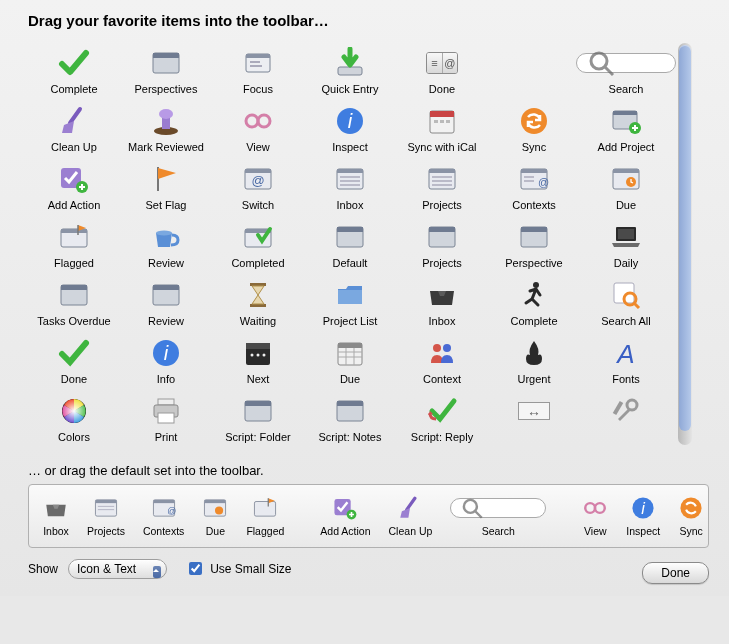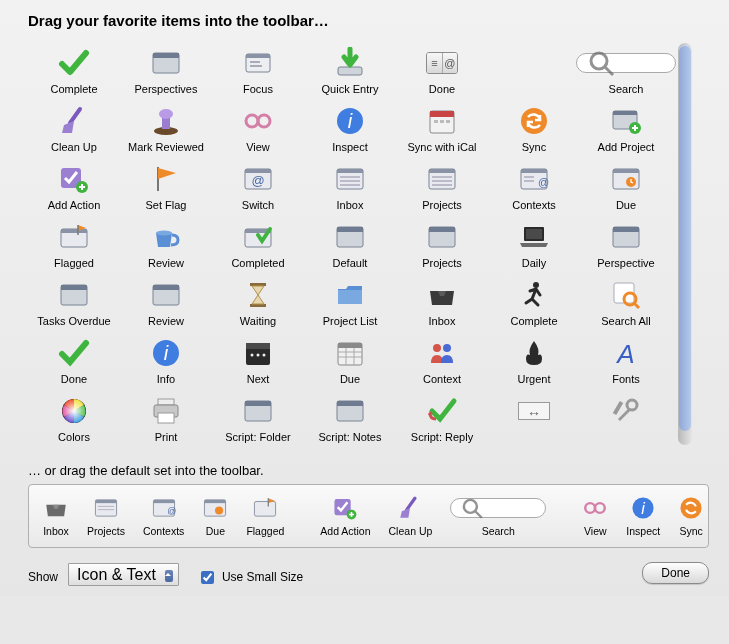--- a/index.html
+++ b/index.html
@@ -13,23 +13,23 @@
 .ic svg{width:32px;height:32px}
 .lbl{font-size:11px;text-align:center;white-space:nowrap}
 .vscroll{width:14px;background:linear-gradient(to right,#b8b8b8,#e5e5e5);border-radius:7px;align-self:stretch;position:relative;margin-top:4px;margin-bottom:4px}
 .vthumb{position:absolute;left:1px;right:1px;top:2px;height:96%;background:linear-gradient(to right,#8fa8d6,#b5c9ea);border-radius:6px;box-shadow:inset 0 1px 0 rgba(255,255,255,.4)}
 .instr2{font-weight:normal;font-size:13px;margin:14px 0 6px 0}
 .default-row{border:1px solid #b0b0b0;border-radius:4px;background:linear-gradient(to bottom,#fafafa,#e9e9e9);padding:10px 14px;display:flex;align-items:center;gap:18px}
 .dcell{display:flex;flex-direction:column;align-items:center;gap:4px}
 .dcell .ic{width:26px;height:26px}
 .dcell .ic svg{width:26px;height:26px}
 .dcell .lbl{font-size:10.5px}
-.footer{display:flex;align-items:flex-end;margin-top:14px;gap:8px}
+.footer{display:flex;align-items:flex-start;margin-top:14px;gap:8px}
 .showlbl{font-size:12px;margin-right:2px}
-.select{appearance:none;background:linear-gradient(to bottom,#fefefe,#dedede);border:1px solid #9e9e9e;border-radius:1px;padding:2px 22px 2px 8px;font-size:16px;position:relative;box-shadow:0 1px 0 rgba(255,255,255,.5) inset}
+.select{appearance:none;background:linear-gradient(to bottom,#fefefe,#dedede);border:1px solid #9e9e9e;border-radius:10px;padding:2px 30px 2px 8px;font-size:12px;position:relative;box-shadow:0 1px 0 rgba(255,255,255,.5) inset}
 .select-wrap{position:relative;display:inline-block}
 .select-wrap:after{content:"";position:absolute;right:6px;top:4px;width:8px;height:12px;background:linear-gradient(#6b84b4,#4a6aa5);border-radius:2px}
 .select-wrap:before{content:"";position:absolute;right:8px;top:7px;border-left:3px solid transparent;border-right:3px solid transparent;border-bottom:3px solid #fff;z-index:2}
 .chk{width:13px;height:13px;margin-left:14px;accent-color:#3a6fc4}
 .chklbl{font-size:12px}
 .done-btn{margin-left:auto;background:linear-gradient(to bottom,#fefefe,#d9d9d9);border:1px solid #8a8a8a;border-radius:10px;padding:3px 18px;font-size:12px;box-shadow:0 1px 1px rgba(0,0,0,.15)}
 .search-pill{display:flex;align-items:center;background:#fff;border:1px solid #aaa;border-radius:12px;padding:1px 8px;height:20px;width:110px}
 .spyglass{width:12px;height:12px;opacity:.7}
 .big-search{width:100px;height:20px}
 .mode-seg{display:flex;border:1px solid #8b8b8b;border-radius:3px;overflow:hidden;height:22px}
@@ -299,35 +299,35 @@
             <svg viewBox="0 0 32 32">
               <rect x="3" y="6" width="26" height="20" rx="2" fill="#d0d5dc" stroke="#7b8494"></rect>
               <rect x="3" y="6" width="26" height="5" fill="#6f7b91"></rect>
             </svg>
           </div>
         <div class="lbl">Projects</div>
       </div>
       <div class="cell">
         <div class="ic">
             <svg viewBox="0 0 32 32">
+              <rect x="3" y="6" width="26" height="20" rx="2" fill="#d0d5dc" stroke="#7b8494"></rect>
+              <rect x="3" y="6" width="26" height="5" fill="#6f7b91"></rect>
+            </svg>
+          </div>
+        <div class="lbl">Perspective</div>
+      </div>
+      <div class="cell">
+        <div class="ic">
+            <svg viewBox="0 0 32 32">
               <rect x="6" y="6" width="20" height="14" rx="1" fill="#2a2a2a"></rect>
               <rect x="8" y="8" width="16" height="10" fill="#4a4a4a"></rect>
               <path d="M2 22 L30 22 L28 26 L4 26 Z" fill="#6a6a6a"></path>
             </svg>
           </div>
         <div class="lbl">Daily</div>
-      </div>
-      <div class="cell">
-        <div class="ic">
-            <svg viewBox="0 0 32 32">
-              <rect x="3" y="6" width="26" height="20" rx="2" fill="#d0d5dc" stroke="#7b8494"></rect>
-              <rect x="3" y="6" width="26" height="5" fill="#6f7b91"></rect>
-            </svg>
-          </div>
-        <div class="lbl">Perspective</div>
       </div>
 
       <div class="cell">
         <div class="ic">
             <svg viewBox="0 0 32 32">
               <rect x="3" y="6" width="26" height="20" rx="2" fill="#d0d5dc" stroke="#7b8494"></rect>
               <rect x="3" y="6" width="26" height="5" fill="#6f7b91"></rect>
             </svg>
           </div>
         <div class="lbl">Tasks Overdue</div>

